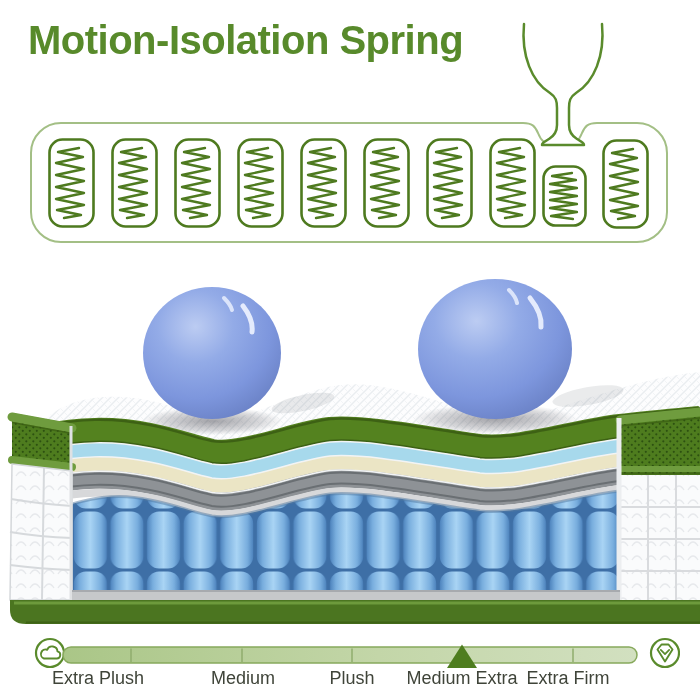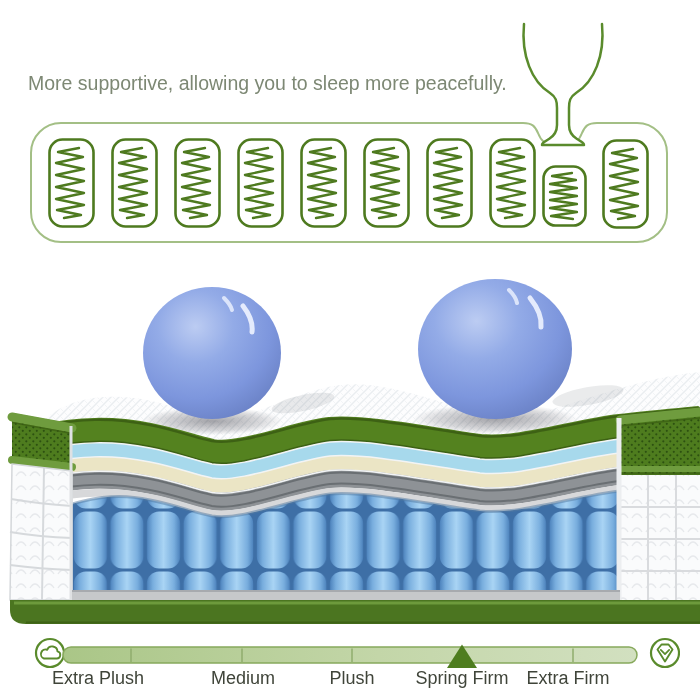--- a/index.html
+++ b/index.html
@@ -17,21 +17,21 @@
   .subtitle{position:absolute;left:28px;top:72px;font-size:19.5px;color:var(--subtitle-gray);white-space:nowrap;}
   .abs{position:absolute;}
   .scale-label{position:absolute;top:668px;transform:translateX(-50%);font-size:18px;
                color:var(--label-gray);white-space:nowrap;}
 </style>
 </head>
 <body>
 
 <div class="canvas">
 
-  <div class="subtitle">More supportive, allowing you to sleep more peacefully.</div>
+  <div class="title">Motion-Isolation Spring</div>
 
   <svg class="abs" style="left:20px;top:110px" width="660" height="145" viewBox="0 0 660 145">
     <defs>
       <g id="sp">
         <rect x="1.5" y="1.5" width="44" height="87" rx="13" fill="#fff" stroke="#4e7a1f" stroke-width="2.6"></rect>
         <path d="M31,10 L10,14 L35,19 L8,25 L36,31 L8,37 L36,43 L8,49 L36,55 L8,61 L36,67 L9,72 L33,77 L16,80" fill="none" stroke="#4e7a1f" stroke-width="2.4" stroke-linejoin="round" stroke-linecap="round"></path>
       </g>
       <g id="spc">
         <rect x="1.5" y="1.5" width="42" height="59" rx="12" fill="#fff" stroke="#4e7a1f" stroke-width="2.6"></rect>
         <path d="M30,8 L10,11 L34,15 L8,19 L35,23 L8,27 L35,31 L8,35 L35,39 L8,43 L35,47 L9,51 L31,54" fill="none" stroke="#4e7a1f" stroke-width="2.3" stroke-linejoin="round" stroke-linecap="round"></path>
@@ -197,17 +197,17 @@
       <path d="M 427,36 L 457,36 L 442,12.5 Z" fill="#4e7d1f"></path>
       <g>
         <circle cx="645" cy="21" r="14" fill="#fff" stroke="#5a8b2c" stroke-width="2.2"></circle>
         <path d="M 637.5,17.5 L 641.5,12.5 H 648.5 L 652.5,17.5 L 645,29.5 Z" fill="none" stroke="#5a8b2c" stroke-width="1.9" stroke-linejoin="round"></path>
         <path d="M 640.8,17.8 L 645,22.2 L 649.2,17.8" fill="none" stroke="#5a8b2c" stroke-width="1.7" stroke-linecap="round" stroke-linejoin="round"></path>
       </g>
     </svg>
     <span class="scale-label" style="left:98px">Extra Plush</span>
     <span class="scale-label" style="left:243px">Medium</span>
     <span class="scale-label" style="left:352px">Plush</span>
-    <span class="scale-label" style="left:462px">Spring Firm</span>
+    <span class="scale-label" style="left:462px">Medium Extra</span>
     <span class="scale-label" style="left:568px">Extra Firm</span>
   </div>
 
 </div>
 
 </body></html>

